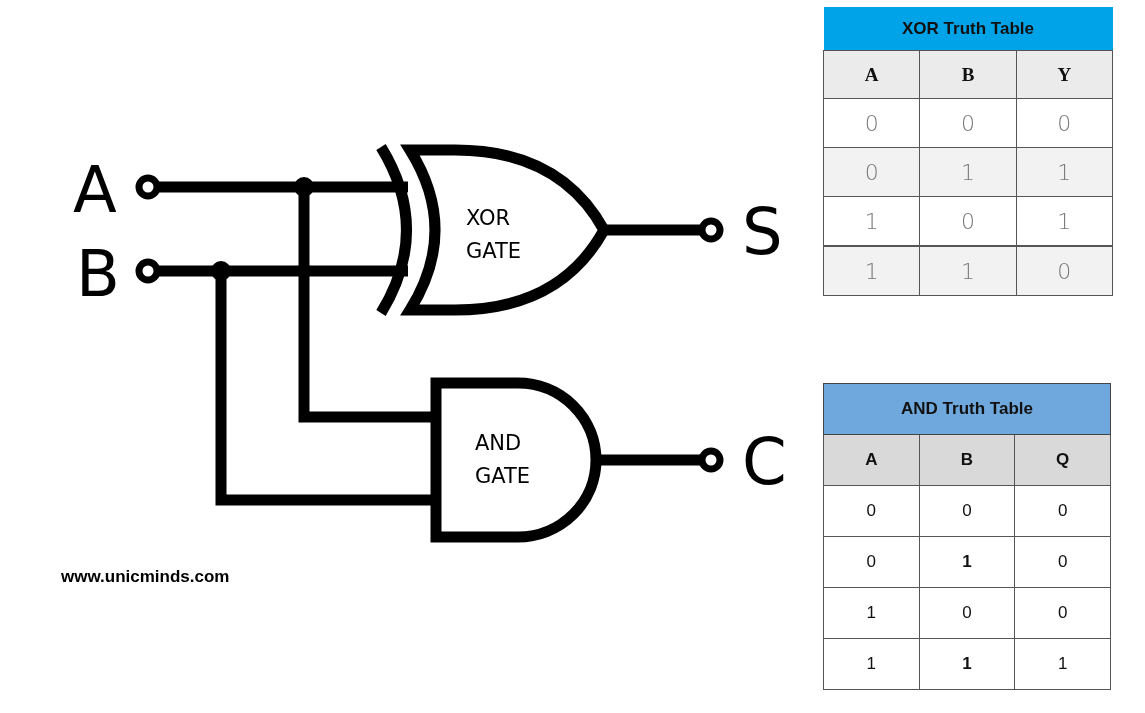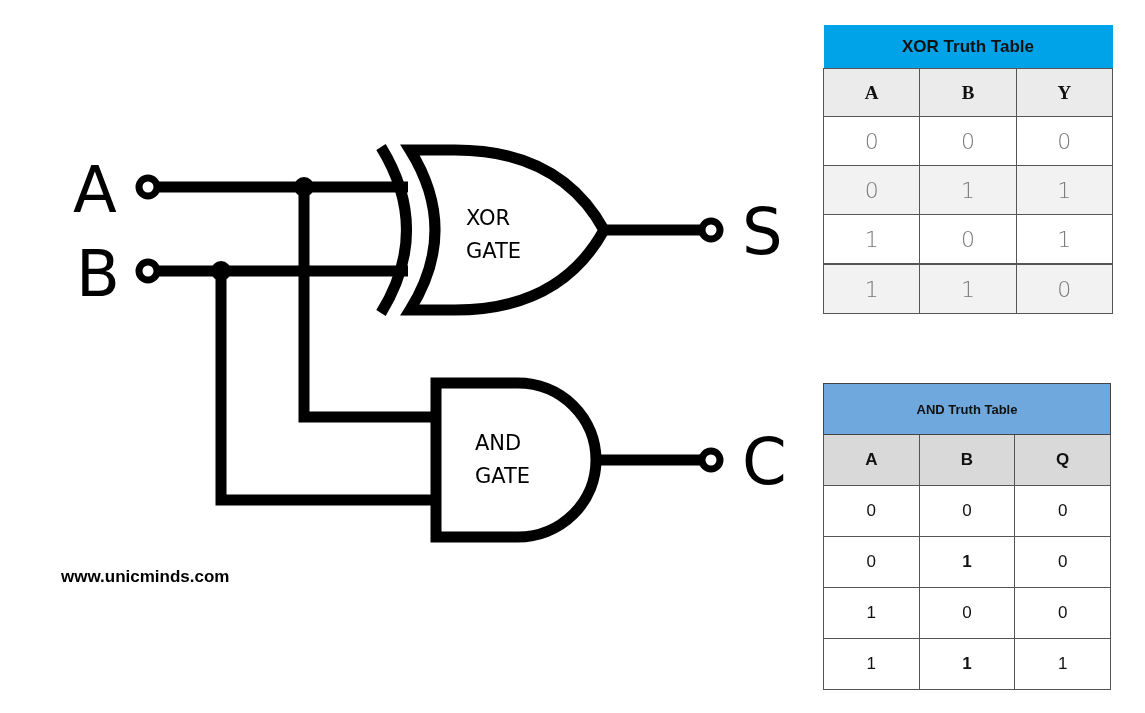--- a/index.html
+++ b/index.html
@@ -4,29 +4,29 @@
 <style>
   html, body { margin:0; padding:0; background:#ffffff; }
   body { width:1145px; height:713px; position:relative; overflow:hidden; font-family:"Liberation Sans", sans-serif; }
   #circuit { position:absolute; left:0; top:0; }
   .sig-label { font-family:"DejaVu Sans", sans-serif; font-size:64px; fill:#000; }
   .gate-label { font-family:"DejaVu Sans", sans-serif; font-size:21px; fill:#000; }
   .website { position:absolute; left:61px; top:567px; font-family:Liberation Sans, sans-serif; font-weight:bold; font-size:17px; color:#000; }
 
   table.tt { position:absolute; border-collapse:collapse; table-layout:fixed; }
   table.tt td, table.tt th { border:1px solid #555; text-align:center; padding:0; }
-  .xor-table { left:823px; top:25px; width:290px; }
+  .xor-table { left:823px; top:7px; width:290px; }
   .xor-table .title { background:#00a2e8; border:none; height:43px; font-family:"Liberation Sans", sans-serif; font-weight:bold; font-size:17px; color:#111; }
   .xor-table th { background:#ebebeb; height:47px; font-family:"Liberation Serif", serif; font-weight:bold; font-size:19px; color:#111; border-bottom:4px solid #555; }
   .xor-table td { height:48px; font-family:"DejaVu Sans", sans-serif; font-weight:200; font-size:22px; color:#777; }
   .xor-table tr.row-odd td { background:#f2f2f2; }
   .xor-table tr.row-even td { background:#ffffff; }
 
   .and-table { left:823px; top:383px; width:288px; border:1px solid #444; }
-  .and-table .title { background:#6fa8dc; height:50px; font-family:"Liberation Sans", sans-serif; font-weight:bold; font-size:13px; color:#111; border:1px solid #444; }
+  .and-table .title { background:#6fa8dc; height:50px; font-family:"Liberation Sans", sans-serif; font-weight:bold; font-size:17px; color:#111; border:1px solid #444; }
   .and-table th { background:#d9d9d9; height:50px; font-family:"Liberation Sans", sans-serif; font-weight:bold; font-size:17px; color:#111; border:1px solid #444; }
   .and-table td { height:50px; font-family:"Liberation Sans", sans-serif; font-size:17px; color:#111; background:#fff; border:1px solid #444; }
   .and-table td.b-col { font-weight:bold; }
 </style>
 </head>
 <body>
 
 <svg id="circuit" width="820" height="713" viewBox="0 0 820 713">
 
   <text class="sig-label" x="73" y="212">A</text>

